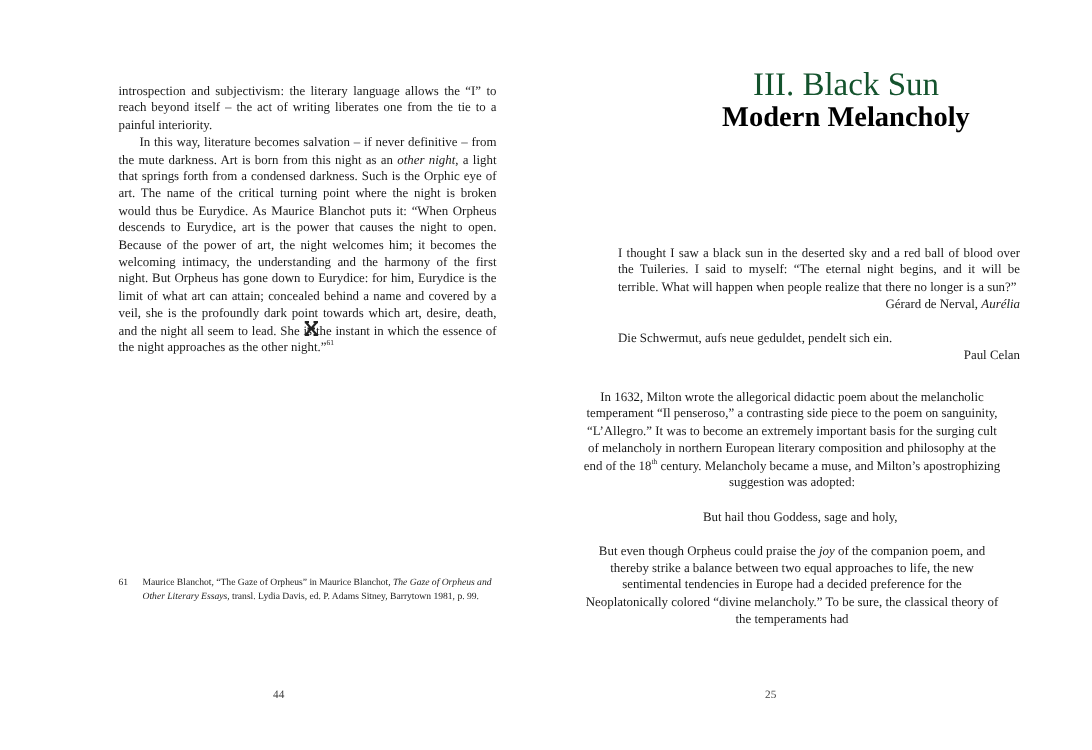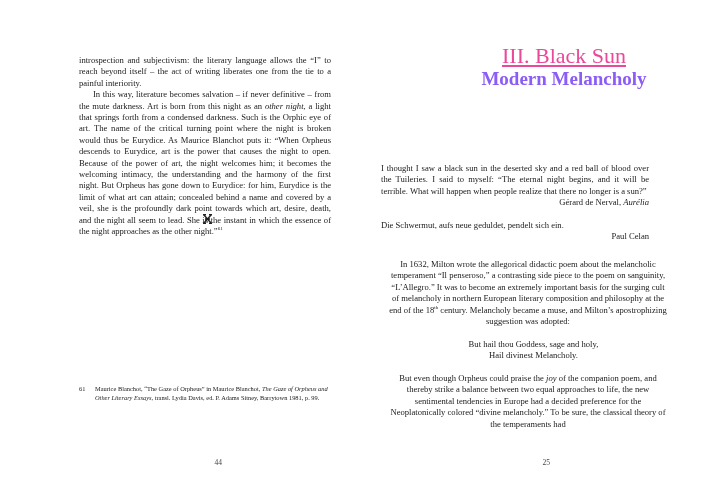--- a/index.html
+++ b/index.html
@@ -67,49 +67,48 @@
       width: 16px;
       flex: 0 0 16px;
     }
     .footnote .fn-text { flex: 1; }
     .page-number {
       position: absolute;
       top: 458px;
       font-size: 7.5px;
       color: #444;
       width: 40px;
-      text-align: right;
+      text-align: left;
     }
     .page-left .page-number { left: 182px; }
     .page-right .page-number { left: 146px; }
 
     .chapter-heading {
       position: absolute;
       left: 100px;
       top: 44px;
       width: 200px;
       text-align: center;
     }
     .chapter-title {
       font-size: 22px;
       line-height: 24px;
-      color: #ec4899;
+      color: #14532d;
       font-weight: normal;
       margin: 0;
-      text-decoration: underline;
     }
     .chapter-subtitle {
       font-size: 19px;
       line-height: 22px;
-      color: #8b5cf6;
+      color: #000000;
       margin: 0;
     }
     .epigraphs {
       position: absolute;
-      left: 17px;
+      left: 48px;
       top: 163px;
       width: 268px;
     }
     .epigraph { margin: 0 0 11.4px 0; }
     .epigraph .attrib { display: block; text-align: right; }
     .right-column {
       position: absolute;
       left: 25px;
       top: 259px;
       width: 278px;
@@ -162,19 +161,18 @@
     <p class="body-text epigraph">
       <span>Die Schwermut, aufs neue geduldet, pendelt sich ein.</span>
       <span class="attrib">Paul Celan</span>
     </p>
   </div>
 
   <div class="right-column">
     <p class="body-text"><span>In 1632, Milton wrote the allegorical didactic poem about the melancholic temperament “Il penseroso,” a contrasting side piece to the poem on sanguinity, “L’Allegro.” It was to become an extremely important basis for the surging cult of melancholy in northern European literary composition and philosophy at the end of the 18</span><sup class="fnref">th</sup><span> century. Melancholy became a muse, and Milton’s apostrophizing suggestion was adopted:</span></p>
     <p class="body-text verse">
       <span>But hail thou Goddess, sage and holy,</span>
-      <span>Hail divinest Melancholy.</span>
     </p>
     <p class="body-text"><span>But even though Orpheus could praise the </span><em>joy</em><span> of the companion poem, and thereby strike a balance between two equal approaches to life, the new sentimental tendencies in Europe had a decided preference for the Neoplatonically colored “divine melancholy.” To be sure, the classical theory of the temperaments had</span></p>
   </div>
 
   <div class="page-number">25</div>
 </div>
 
 </body></html>

